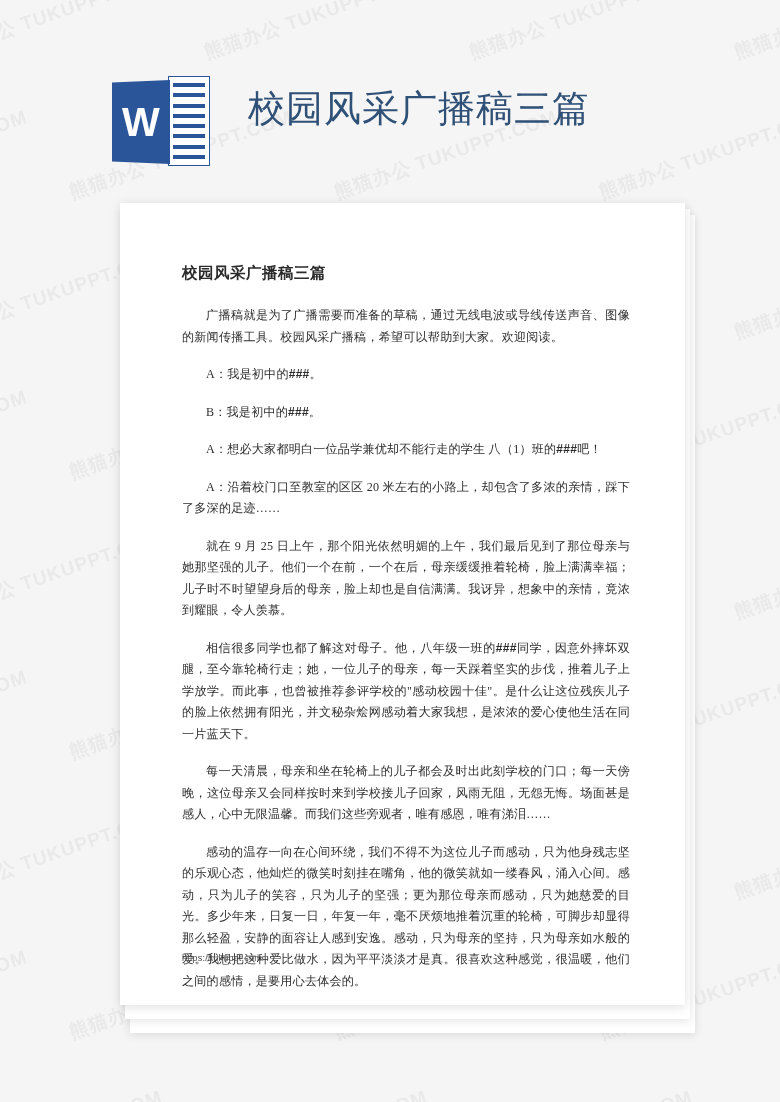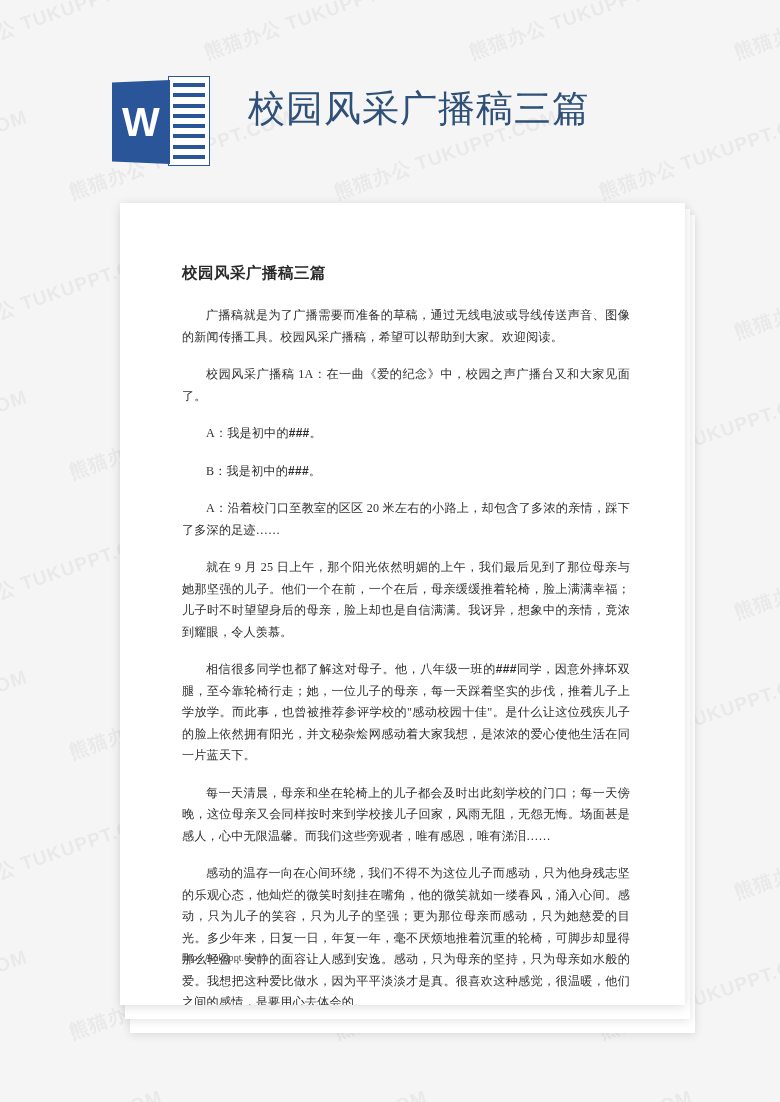--- a/index.html
+++ b/index.html
@@ -247,23 +247,23 @@
 
 <div id="page-stack">
   <div class="page-back" id="page-back-2"></div>
   <div class="page-back" id="page-back-1"></div>
 
   <div id="page-front">
     <div id="doc-content">
       <h1 id="body-title">校园风采广播稿三篇</h1>
       <div id="paragraph-container">
           <p class="para">广播稿就是为了广播需要而准备的草稿，通过无线电波或导线传送声音、图像的新闻传播工具。校园风采广播稿，希望可以帮助到大家。欢迎阅读。</p>
-          <p class="para">校园风采广播稿 1A：在一曲《爱的纪念》中，校园之声广播台又和大家见面了。</p>
           <p class="para">A：我是初中的<b>###</b>。</p>
           <p class="para">B：我是初中的<b>###</b>。</p>
+          <p class="para">A：想必大家都明白一位品学兼优却不能行走的学生 八（1）班的<b>###</b>吧！</p>
           <p class="para">A：沿着校门口至教室的区区 20 米左右的小路上，却包含了多浓的亲情，踩下了多深的足迹……</p>
           <p class="para">就在 9 月 25 日上午，那个阳光依然明媚的上午，我们最后见到了那位母亲与她那坚强的儿子。他们一个在前，一个在后，母亲缓缓推着轮椅，脸上满满幸福；儿子时不时望望身后的母亲，脸上却也是自信满满。我讶异，想象中的亲情，竟浓到耀眼，令人羡慕。</p>
           <p class="para">相信很多同学也都了解这对母子。他，八年级一班的<b>###</b>同学，因意外摔坏双腿，至今靠轮椅行走；她，一位儿子的母亲，每一天踩着坚实的步伐，推着儿子上学放学。而此事，也曾被推荐参评学校的"感动校园十佳"。是什么让这位残疾儿子的脸上依然拥有阳光，并文秘杂烩网感动着大家我想，是浓浓的爱心使他生活在同一片蓝天下。</p>
           <p class="para">每一天清晨，母亲和坐在轮椅上的儿子都会及时出此刻学校的门口；每一天傍晚，这位母亲又会同样按时来到学校接儿子回家，风雨无阻，无怨无悔。场面甚是感人，心中无限温馨。而我们这些旁观者，唯有感恩，唯有涕泪……</p>
           <p class="para">感动的温存一向在心间环绕，我们不得不为这位儿子而感动，只为他身残志坚的乐观心态，他灿烂的微笑时刻挂在嘴角，他的微笑就如一缕春风，涌入心间。感动，只为儿子的笑容，只为儿子的坚强；更为那位母亲而感动，只为她慈爱的目光。多少年来，日复一日，年复一年，毫不厌烦地推着沉重的轮椅，可脚步却显得那么轻盈，安静的面容让人感到安逸。感动，只为母亲的坚持，只为母亲如水般的爱。我想把这种爱比做水，因为平平淡淡才是真。很喜欢这种感觉，很温暖，他们之间的感情，是要用心去体会的。</p>
         </div>
     </div>
     <div id="doc-footer">https://tukuppt.com</div>
   </div>
 </div>

